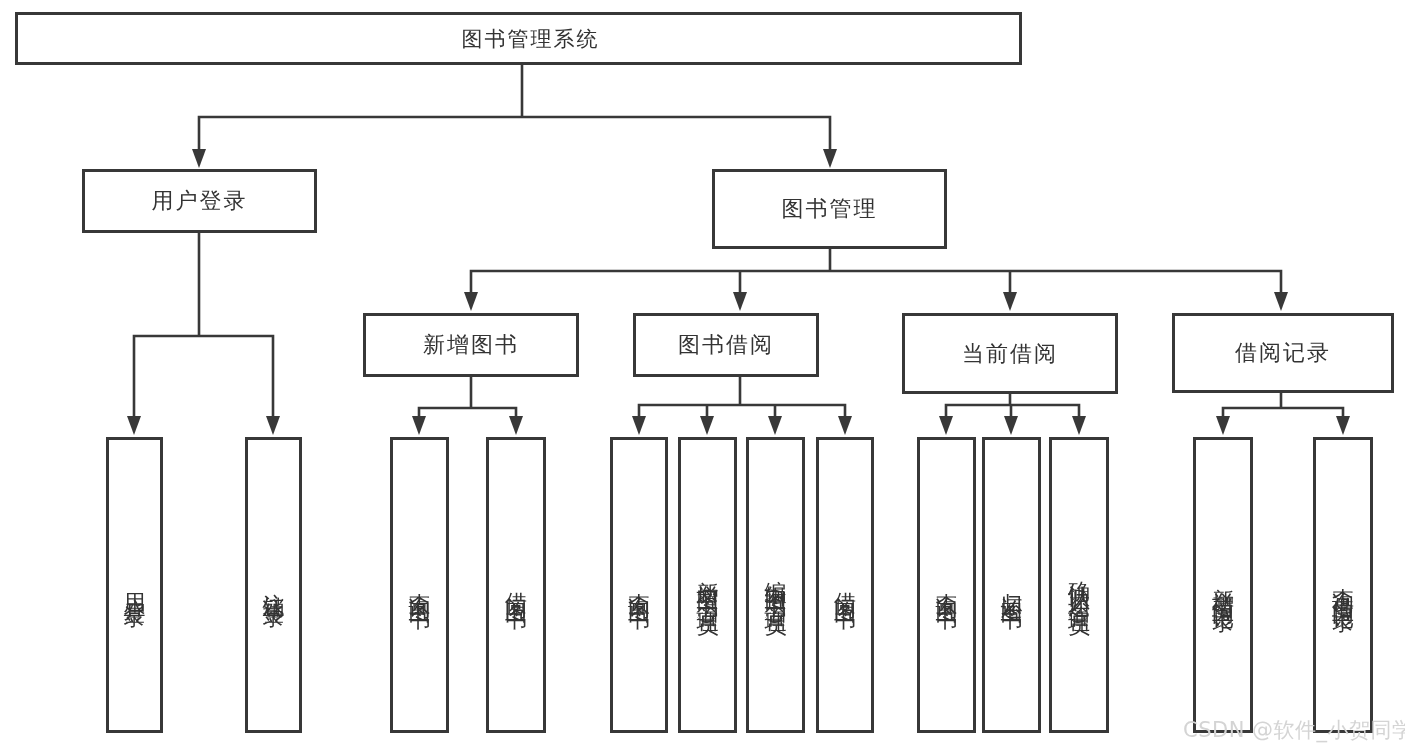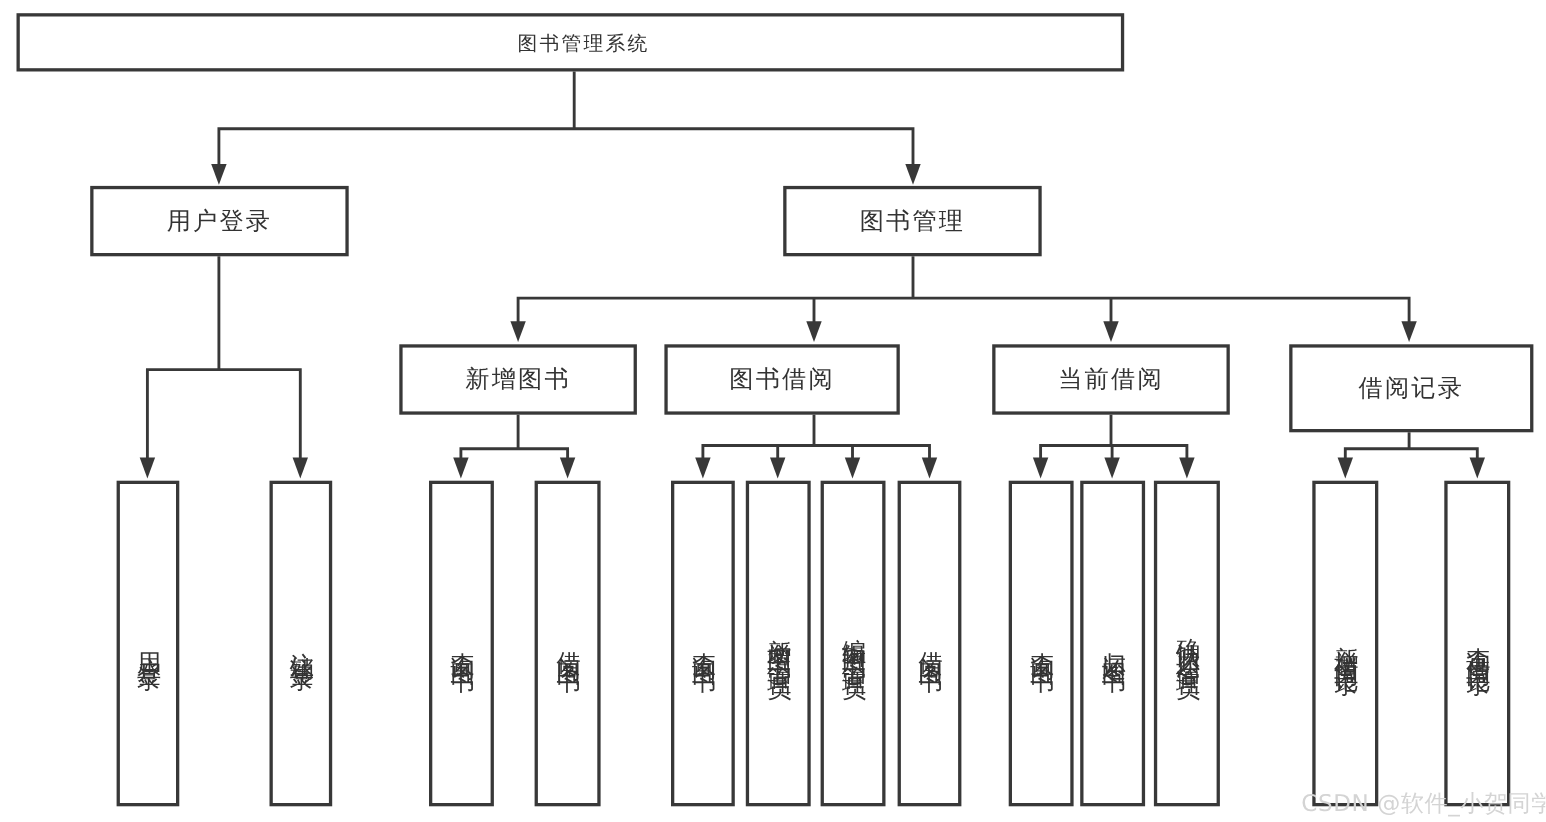--- a/index.html
+++ b/index.html
@@ -25,21 +25,21 @@
     display: flex;
     align-items: center;
     justify-content: center;
     color: #333333;
   }
   .hlabel {
     font-size: 22px;
     letter-spacing: 2px;
     white-space: nowrap;
   }
-  .node-root .hlabel { font-size: 18px; margin-left: 24px; }
+  .node-root .hlabel { font-size: 21px; margin-left: 24px; }
   .vlabel {
     writing-mode: vertical-rl;
     text-orientation: mixed;
     font-size: 22px;
     letter-spacing: 5px;
     line-height: 1;
   }
   .watermark {
     position: absolute;
     left: 1183px;
@@ -89,31 +89,31 @@
     </g>
   </svg>
 
   <div class="node node-root" style="left:15px;top:12px;width:1007px;height:53px">
     <span class="hlabel">图书管理系统</span>
   </div>
 
   <div class="node" style="left:82px;top:169px;width:235px;height:64px">
     <span class="hlabel">用户登录</span>
   </div>
-  <div class="node" style="left:712px;top:169px;width:235px;height:64px">
+  <div class="node" style="left:712px;top:169px;width:235px;height:80px">
     <span class="hlabel">图书管理</span>
   </div>
 
   <div class="node" style="left:363px;top:313px;width:216px;height:64px">
     <span class="hlabel">新增图书</span>
   </div>
-  <div class="node" style="left:604px;top:313px;width:214px;height:64px">
+  <div class="node" style="left:633px;top:313px;width:186px;height:64px">
     <span class="hlabel">图书借阅</span>
   </div>
-  <div class="node" style="left:902px;top:313px;width:216px;height:64px">
+  <div class="node" style="left:902px;top:313px;width:216px;height:81px">
     <span class="hlabel">当前借阅</span>
   </div>
   <div class="node" style="left:1172px;top:313px;width:222px;height:80px">
     <span class="hlabel">借阅记录</span>
   </div>
 
   <div class="node" style="left:106px;top:437px;width:57px;height:296px">
     <span class="vlabel">用户登录</span>
   </div>
   <div class="node" style="left:245px;top:437px;width:57px;height:296px">

